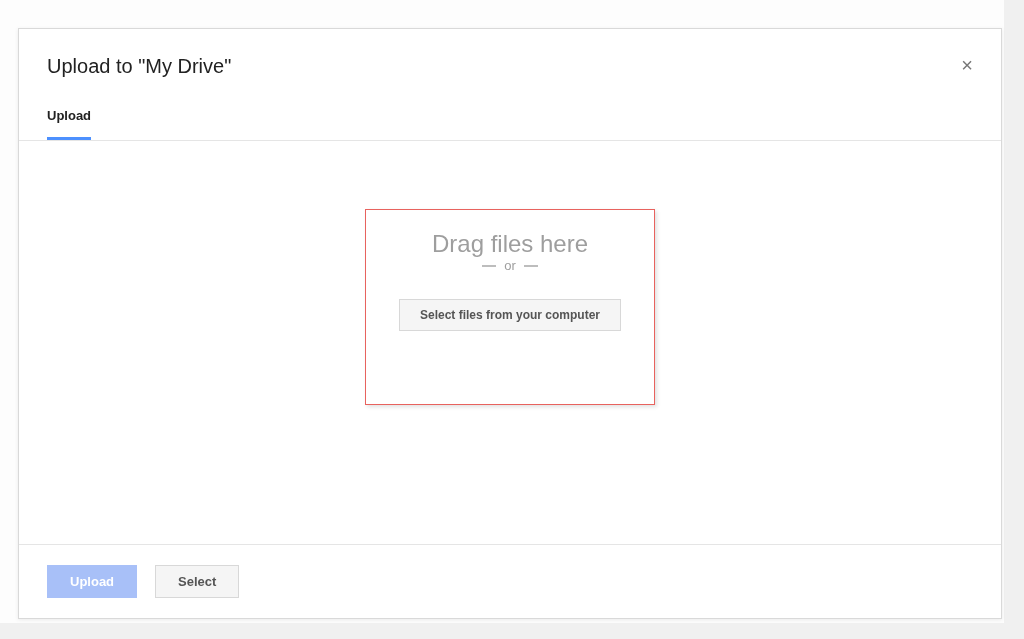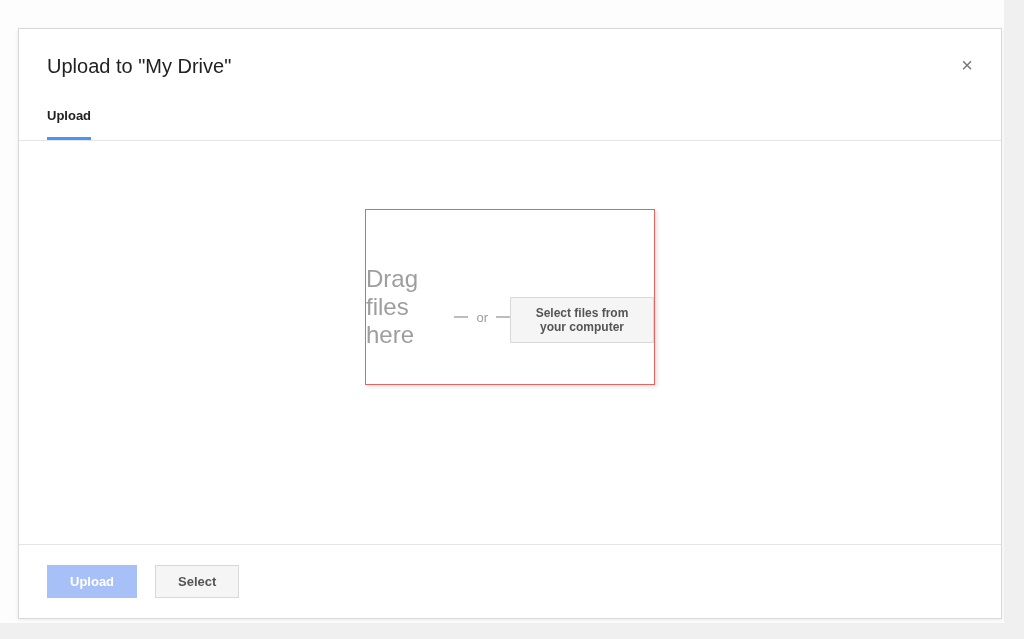--- a/index.html
+++ b/index.html
@@ -83,35 +83,34 @@
     .modal-body {
       flex: 1;
       position: relative;
     }
     .drop-area {
       position: absolute;
       left: 50%;
       top: 68px;
       transform: translateX(-50%);
       width: 290px;
-      height: 176px;
+      height: 196px;
       border: 1px solid #e8625e;
       box-shadow: 2px 2px 4px rgba(0,0,0,0.12);
       display: flex;
-      flex-direction: row;
+      flex-direction: column;
       align-items: center;
       padding-top: 20px;
     }
     .drop-heading {
       font-size: 24px;
       color: #9e9e9e;
       font-weight: 400;
     }
     .or-row {
-      margin-top: 20px;
       display: flex;
       align-items: center;
       gap: 8px;
       color: #9e9e9e;
       font-size: 13px;
     }
     .or-dash {
       display: inline-block;
       width: 14px;
       height: 2px;

